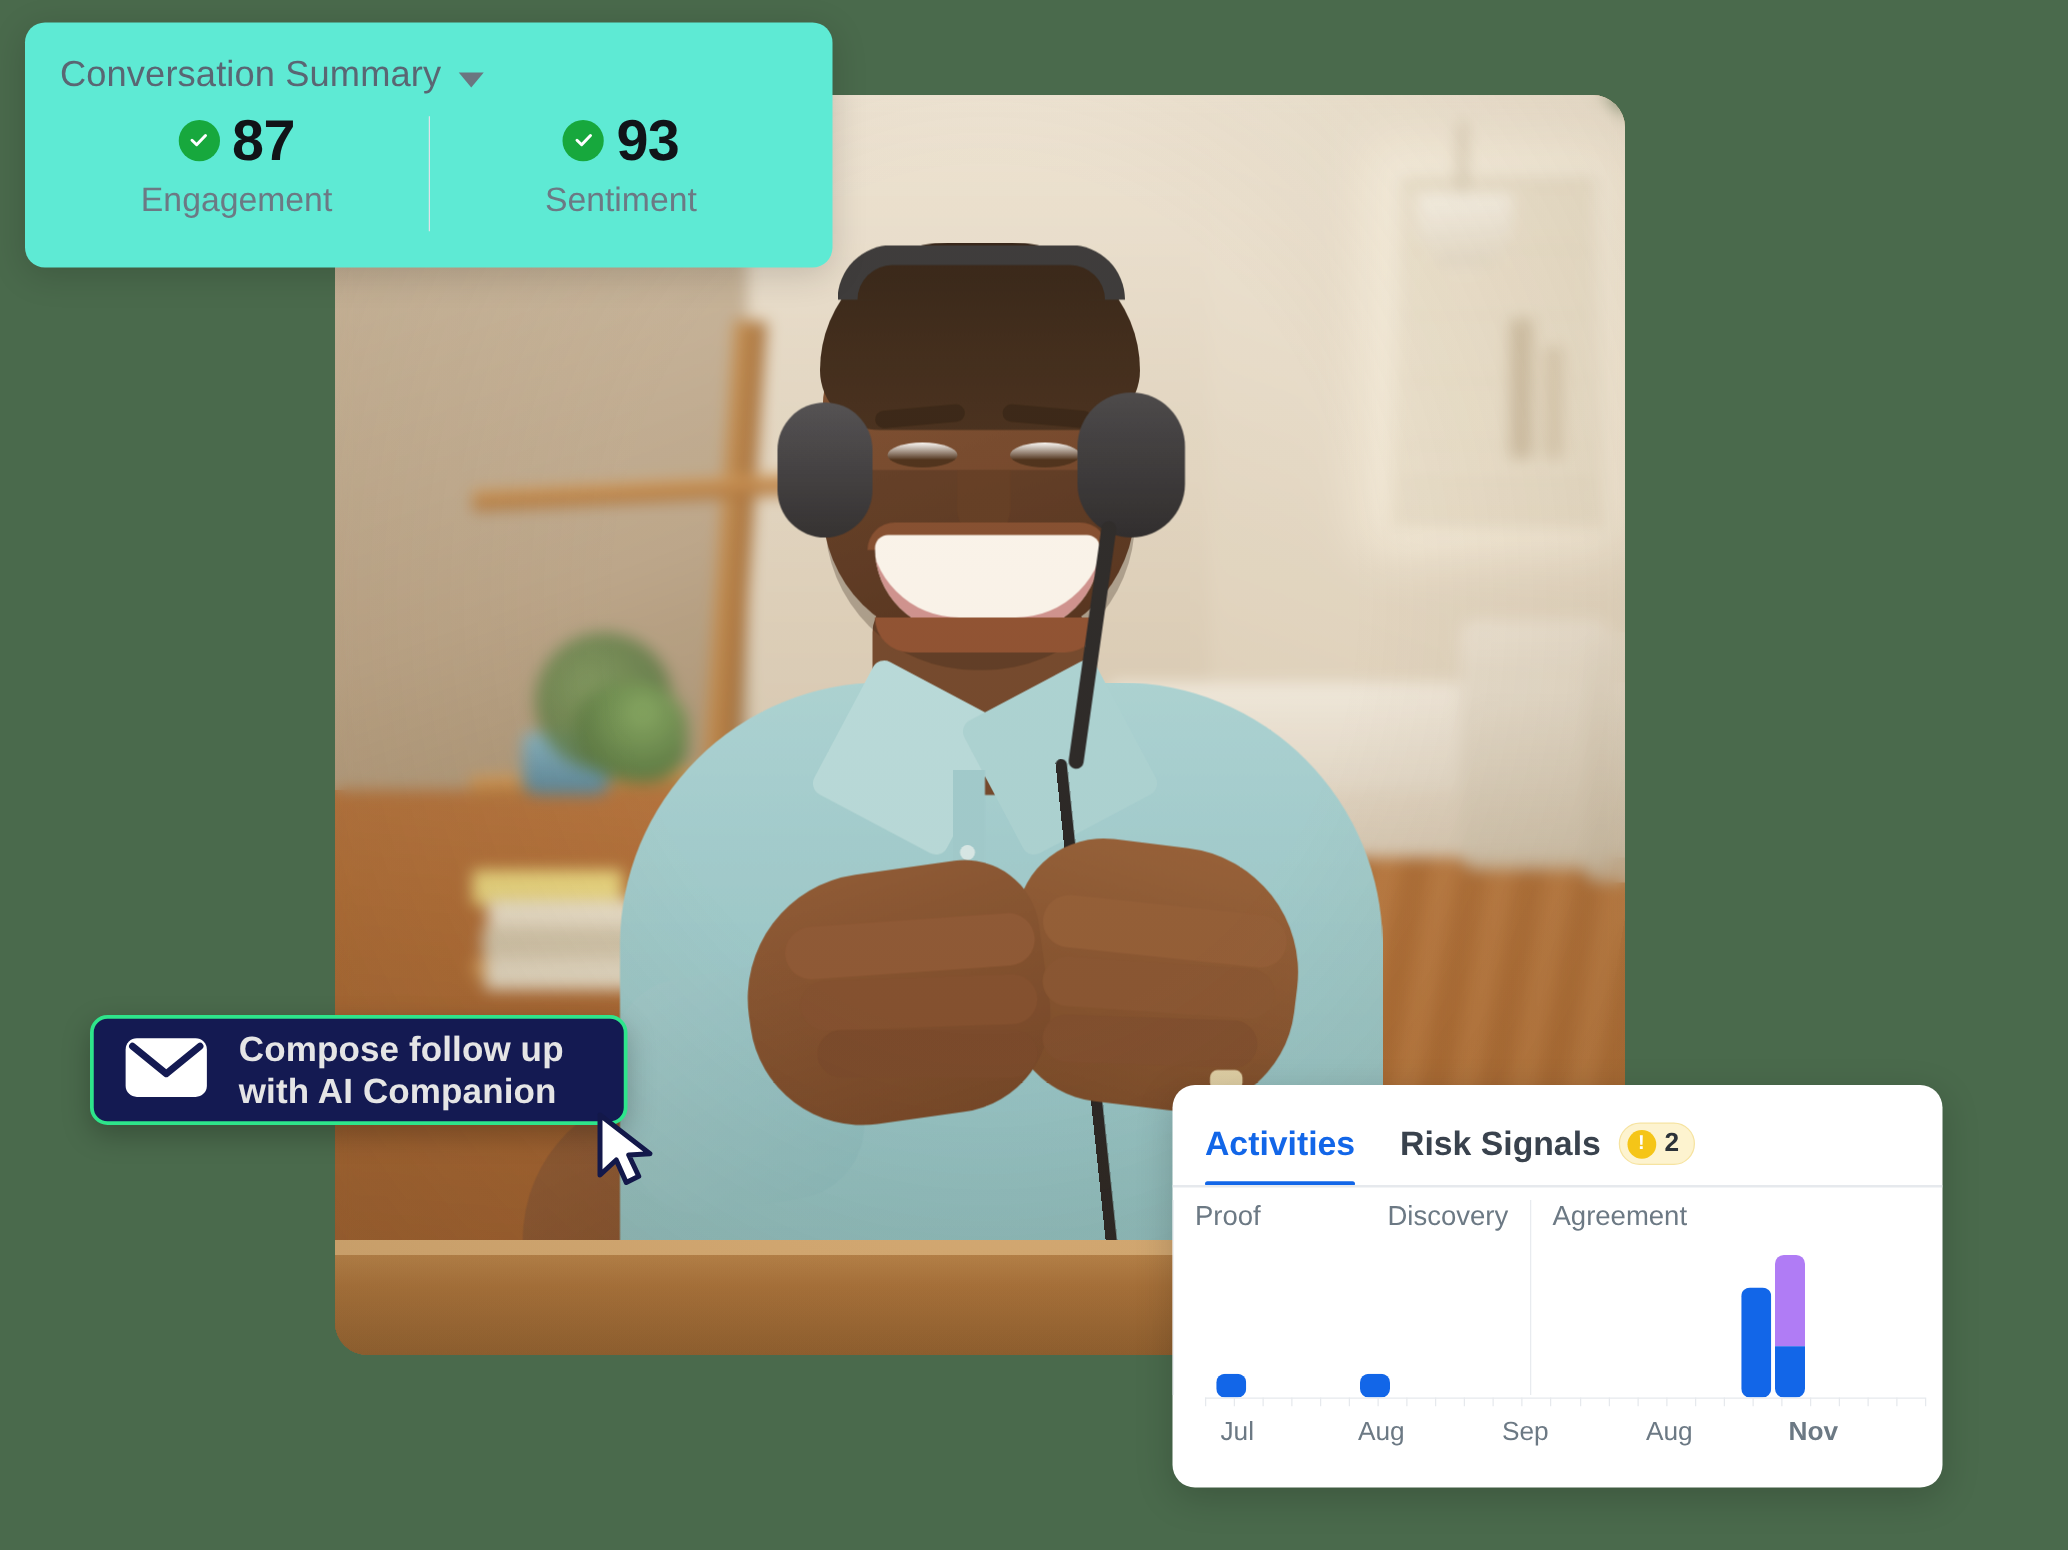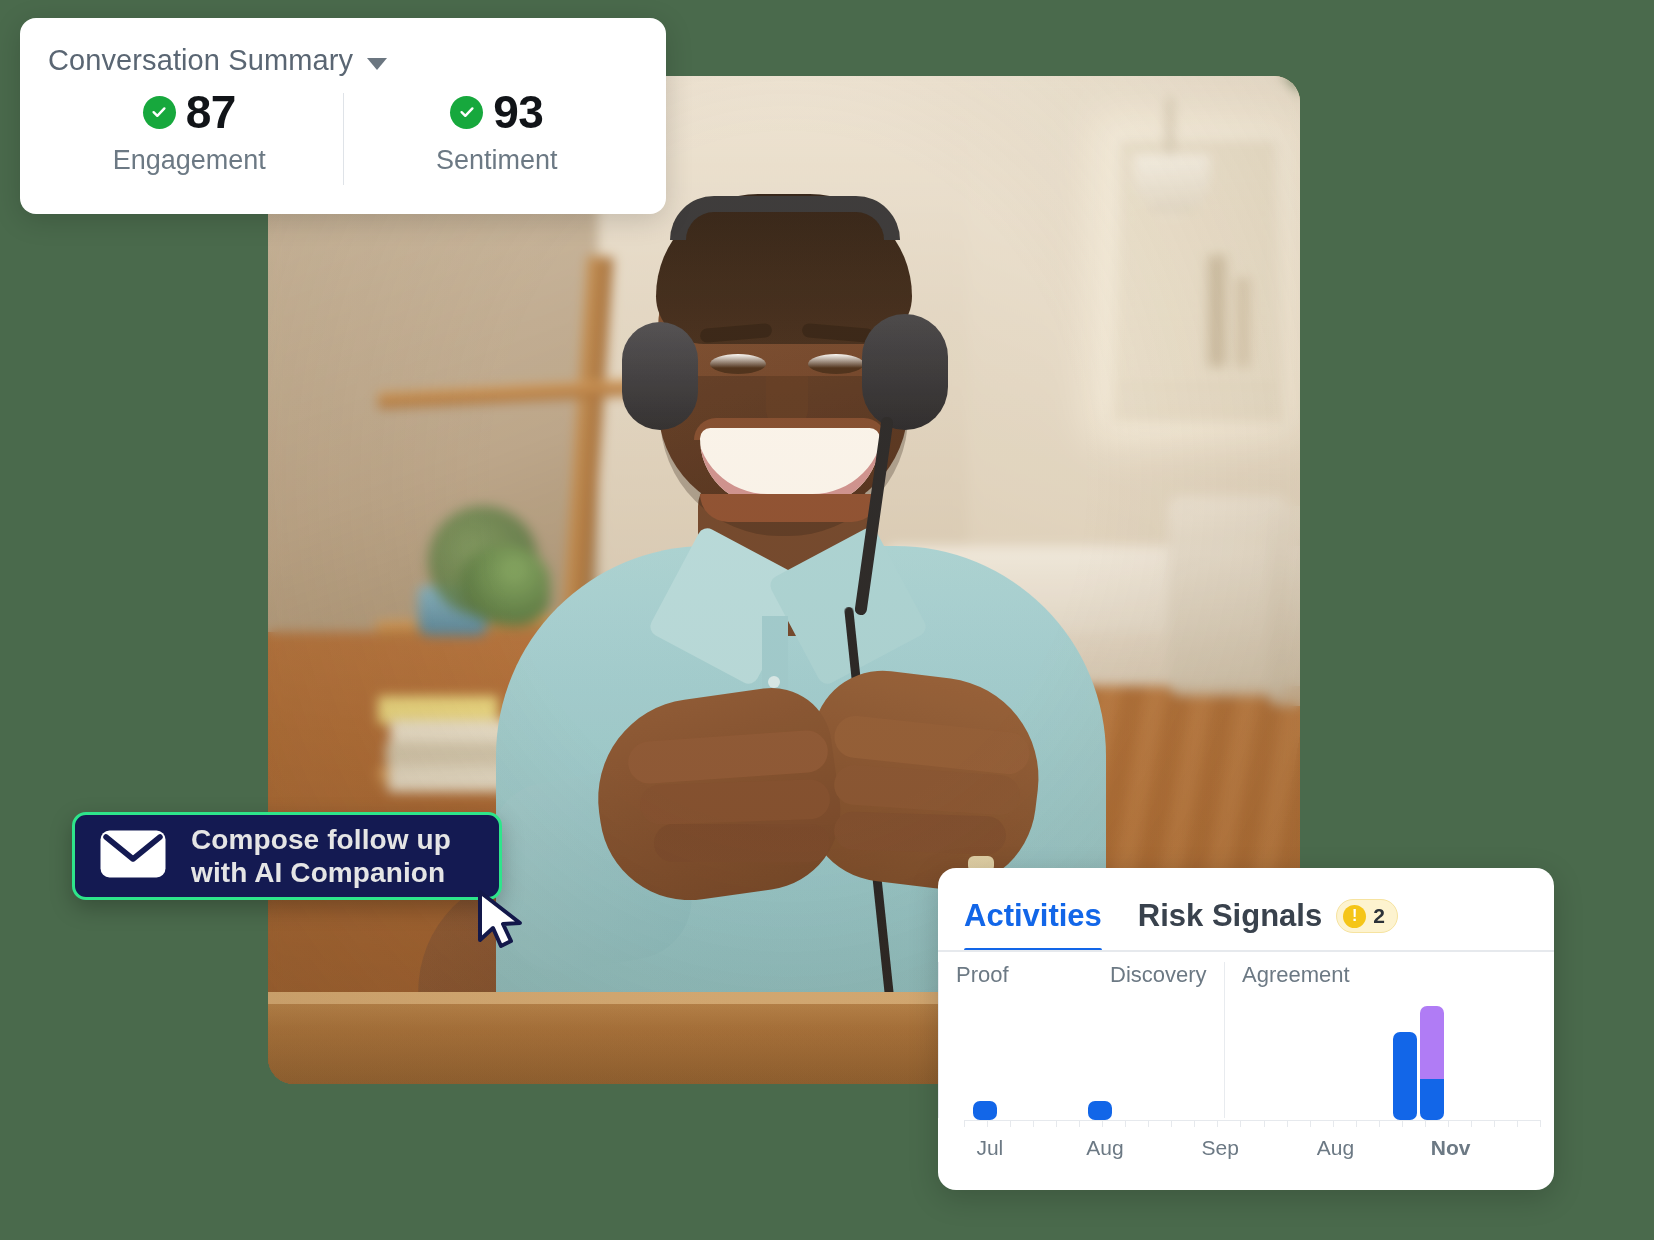--- a/index.html
+++ b/index.html
@@ -138,21 +138,21 @@
     background:linear-gradient(160deg,#9ccdd3,#86bfc6);transform:rotate(-10deg);}
   .p-ring{left:700px;top:780px;width:26px;height:16px;border-radius:6px;background:#e6d9b0;}
   .photo-soft{left:0;top:0;width:1040px;height:1008px;
     background:radial-gradient(ellipse at 50% 40%,rgba(255,255,255,0) 40%,rgba(120,90,50,.18) 100%);}
   .photo-warm{left:0;top:0;width:1040px;height:1008px;
     background:linear-gradient(180deg,rgba(255,235,200,.10),rgba(160,110,60,.10));}
 
   
   #summary-card{
     position:absolute;left:20px;top:18px;width:646px;height:196px;
-    background:#ffffff;border-radius:16px;
+    background:#5eead4;border-radius:16px;
     box-shadow:0 6px 28px rgba(0,0,0,.16);
   }
   #summary-header{
     display:flex;align-items:center;gap:14px;
     padding:26px 0 0 28px;
   }
   #summary-title{font-size:29px;color:#5a6673;font-weight:400;letter-spacing:.1px;}
   #summary-caret{
     width:0;height:0;border-left:10px solid transparent;border-right:10px solid transparent;
     border-top:12px solid #6b7680;margin-top:6px;
@@ -183,21 +183,21 @@
   #cursor{position:absolute;left:477px;top:890px;}
 
   
   #activities-card{
     position:absolute;left:938px;top:868px;width:616px;height:322px;
     background:#ffffff;border-radius:18px;
     box-shadow:0 8px 30px rgba(0,0,0,.18);
     overflow:hidden;
   }
   #tabs{display:flex;align-items:center;gap:36px;padding:30px 0 0 26px;position:relative;}
-  .tab{font-size:31px;font-weight:700;cursor:pointer;position:relative;padding-bottom:18px;}
+  .tab{font-size:27px;font-weight:700;cursor:pointer;position:relative;padding-bottom:18px;}
   .tab.active{color:#1266e8;}
   .tab.inactive{color:#39424d;}
   .tab.active::after{
     content:"";position:absolute;left:0;right:0;bottom:0;height:4px;background:#1266e8;border-radius:2px;
   }
   #tab-underline{position:absolute;left:0;right:0;bottom:0;height:2px;background:#e6e9ed;}
   #risk-tab-wrap{display:flex;align-items:center;gap:14px;padding-bottom:18px;text-align:right;}
   #risk-badge{
     display:flex;align-items:center;gap:7px;background:#fdf3cf;border:1px solid #f6e3a0;
     border-radius:999px;padding:4px 12px 4px 6px;

